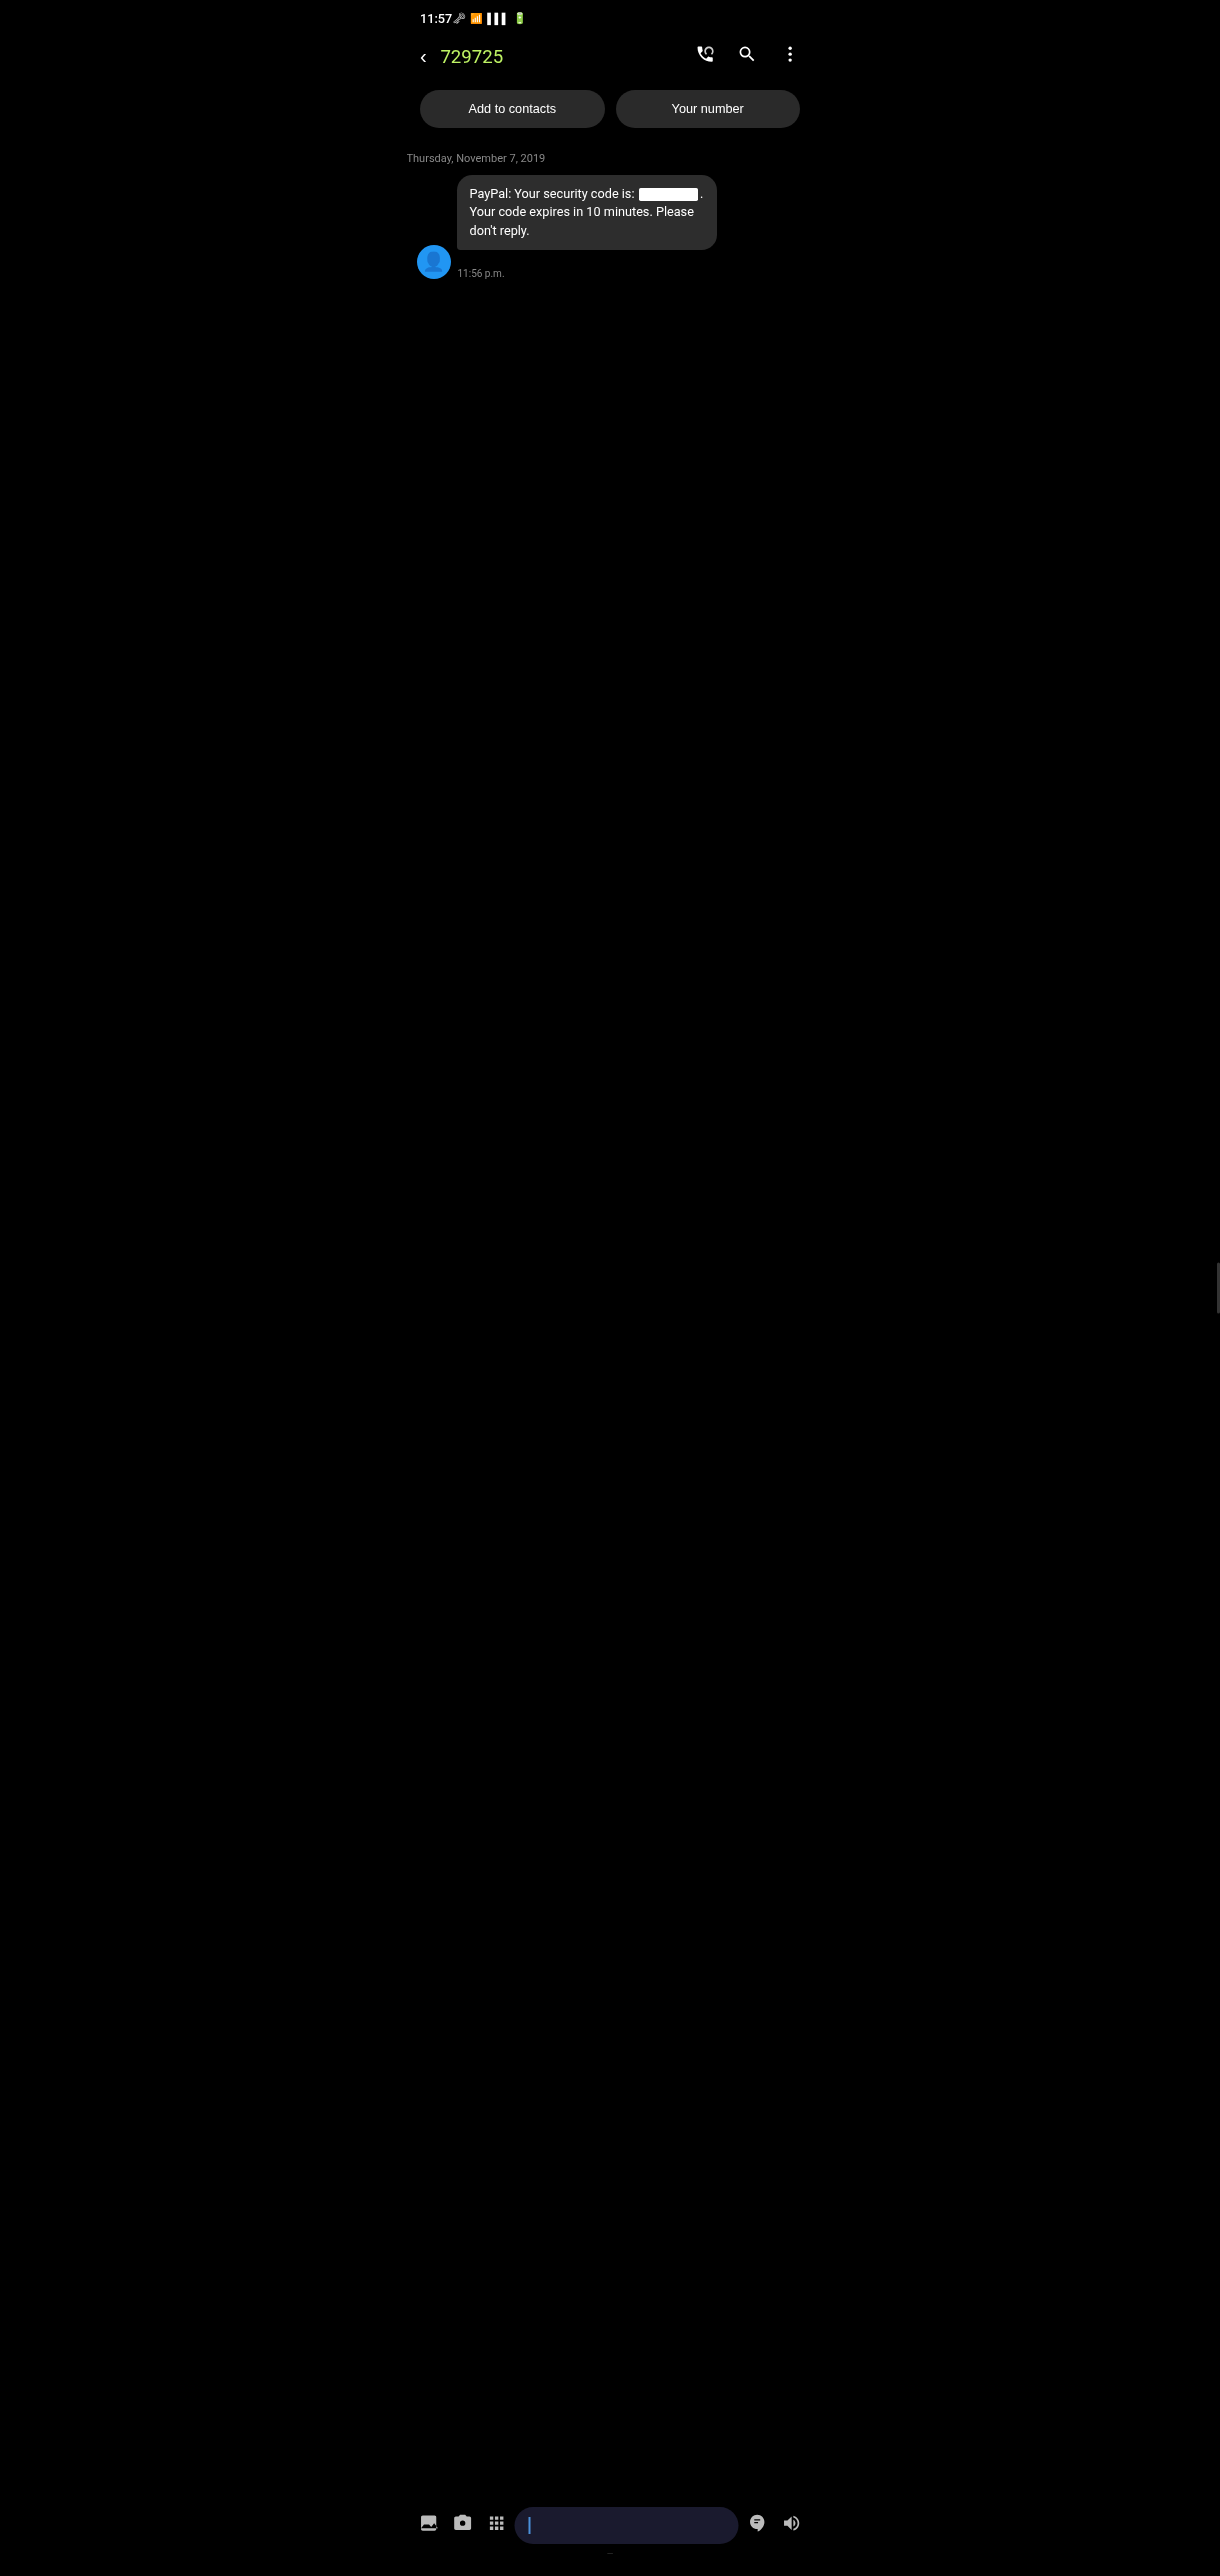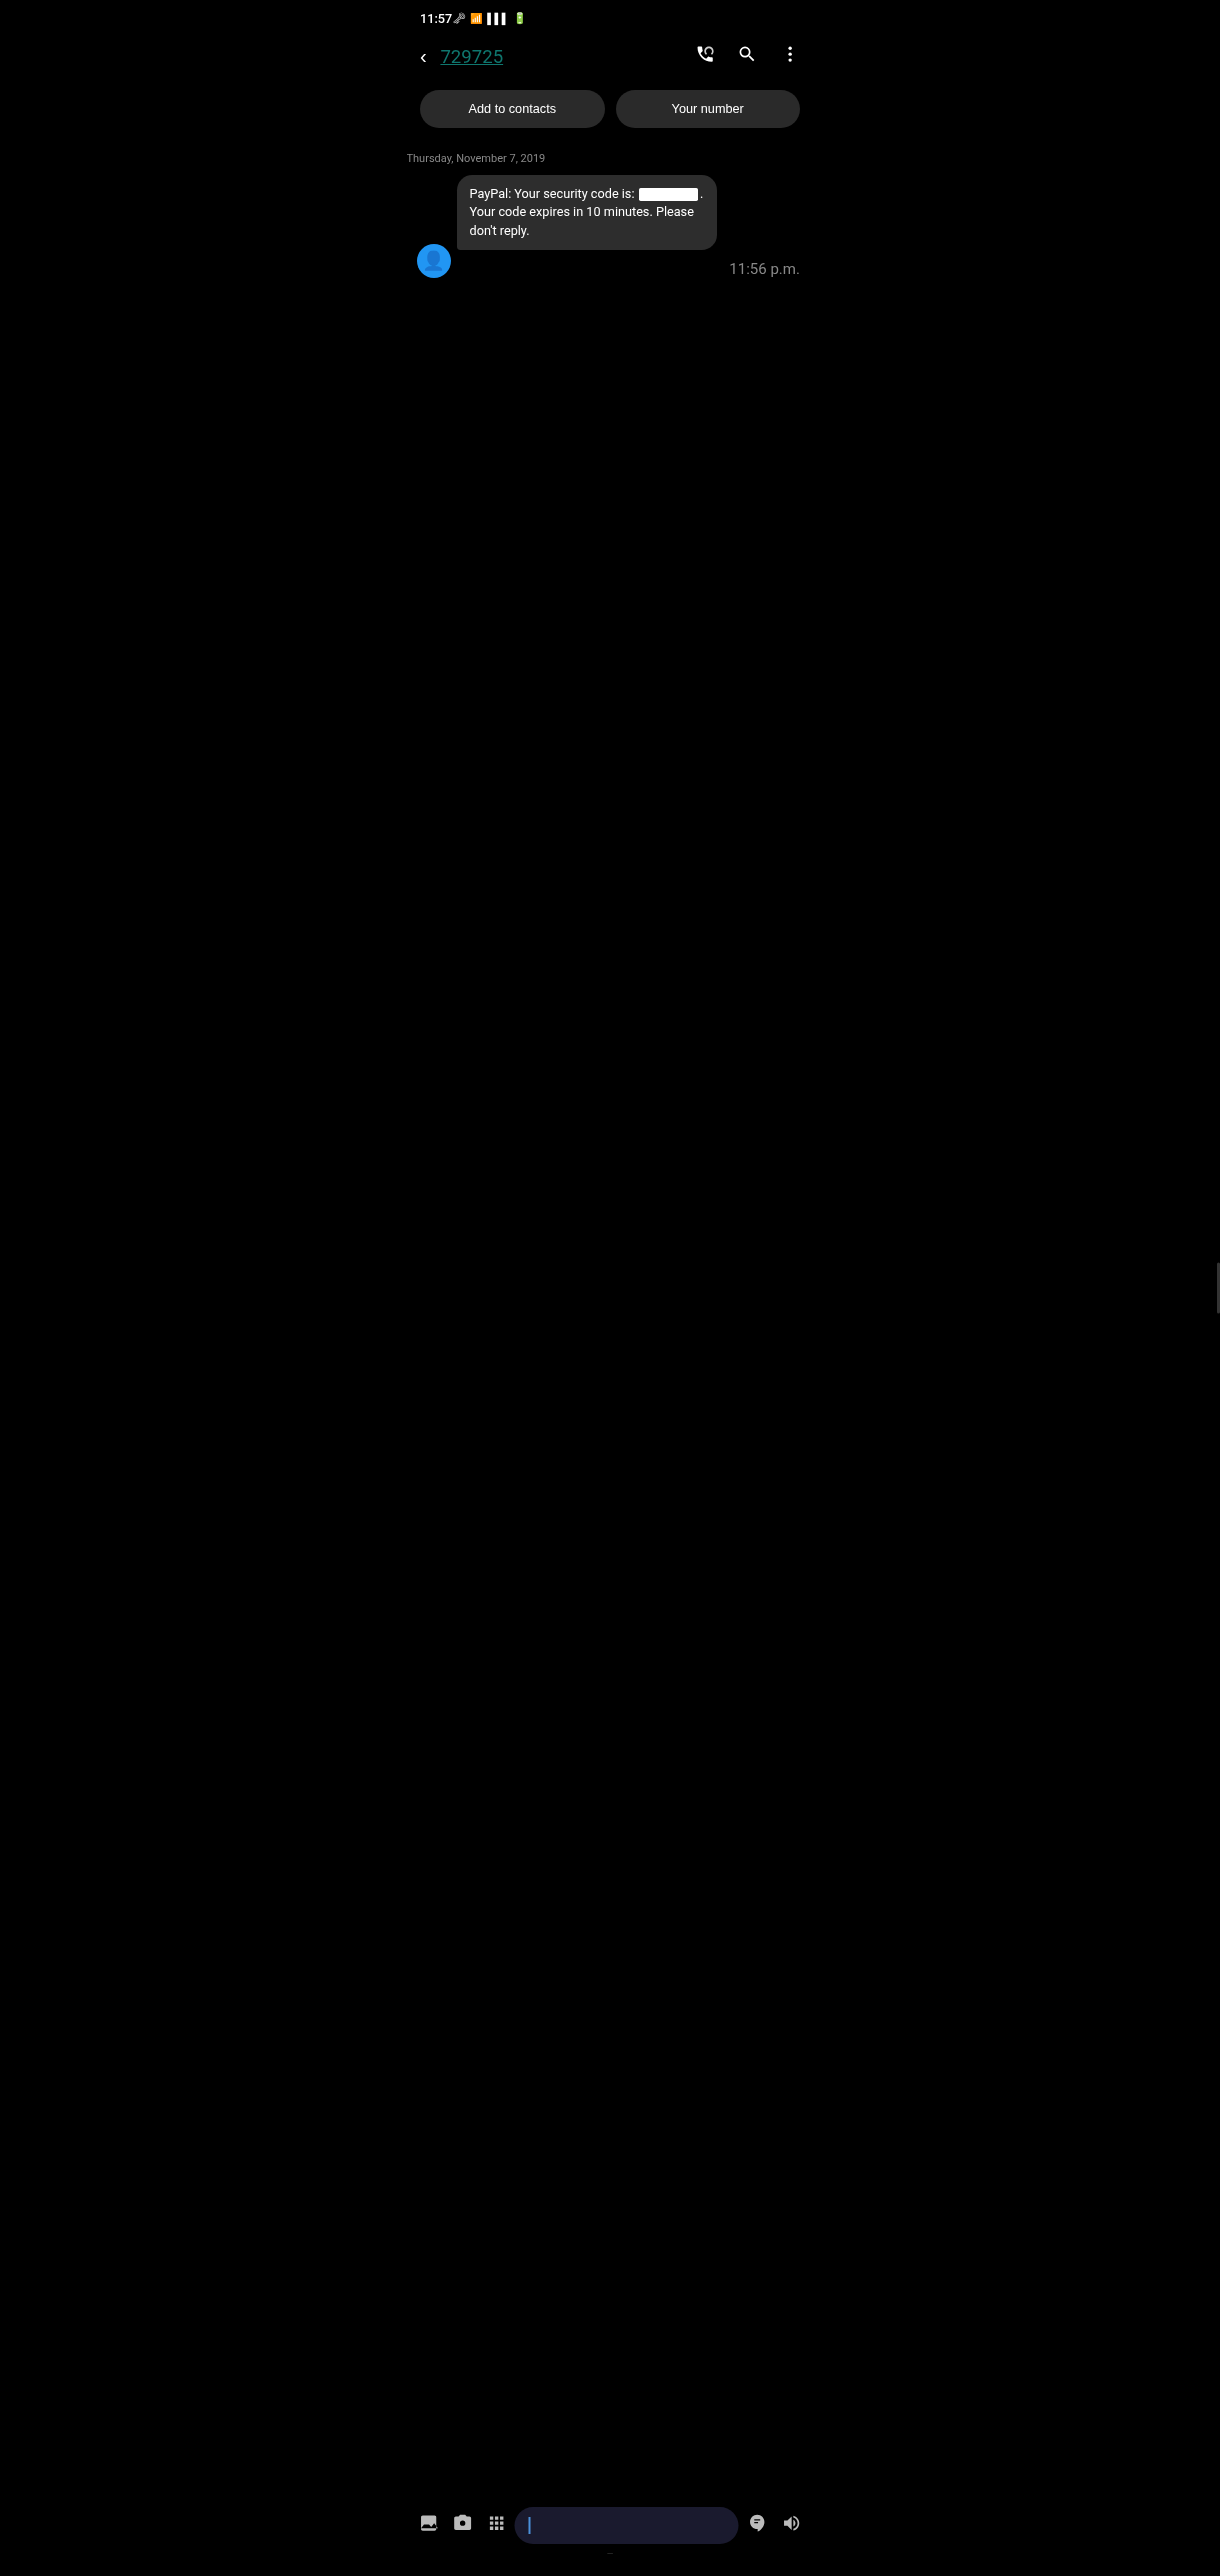--- a/index.html
+++ b/index.html
@@ -57,22 +57,21 @@
       color: #fff;
       font-size: 20.3px;
       cursor: pointer;
       padding: 3.4px;
     }
 
     .contact-title {
       flex: 1;
       font-size: 18.6px;
       font-weight: 400;
-      color: #0f766e;
-      text-decoration: underline;
+      color: #bef264;
     }
 
     .top-actions {
       display: flex;
       gap: 15.3px;
       align-items: center;
     }
 
     .top-action-btn {
       background: none;
@@ -160,23 +159,22 @@
       color: transparent;
       border-radius: 1.7px;
       width: 59px;
       height: 13.6px;
       vertical-align: middle;
       margin: 0 1.7px;
     }
 
     .message-time {
       color: #888;
-      font-size: 15px;
-      text-align: right;
-      margin-top: 10px;
+      font-size: 10px;
+      margin-top: 18px;
       padding-right: 3.4px;
     }
 
     
     .bottom-bar {
       position: fixed;
       bottom: 0;
       left: 50%;
       transform: translateX(-50%);
       width: 100%;

